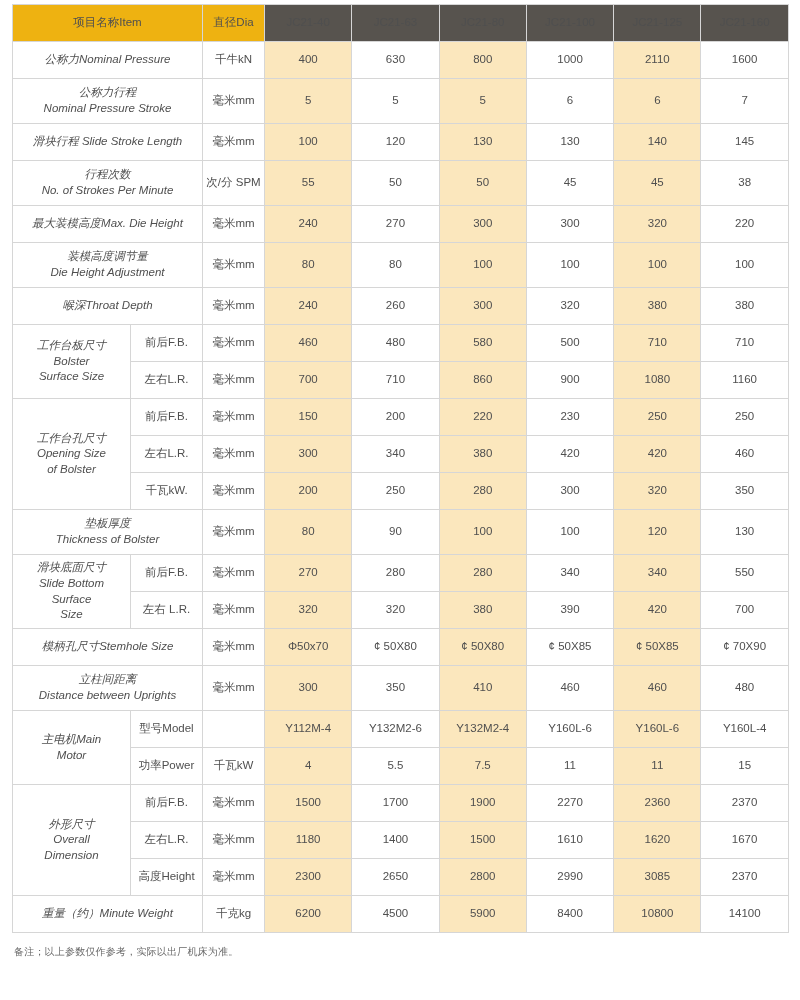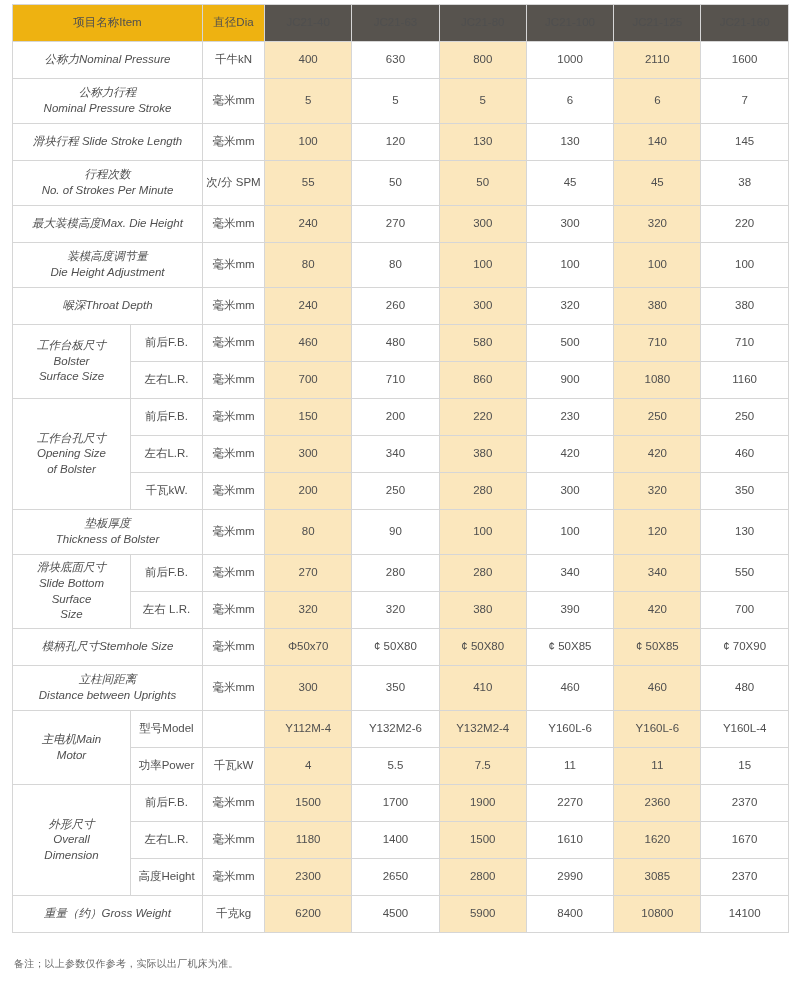--- a/index.html
+++ b/index.html
@@ -73,21 +73,21 @@
     color: #4f4f4f;
     font-size: 11.5px;
   }
   td.shade {
     background: #fbe7bd;
   }
   tr.r-tall td { height: 38px; }
   tr.r-std td  { height: 30px; }
   
   .note {
-    margin-top: 24px;
+    margin-top: 12px;
     font-size: 10px;
     color: #6a6a6a;
     padding-left: 2px;
     letter-spacing: 0.2px;
   }
 </style>
 </head>
 <body>
 
 <div id="page">
@@ -336,21 +336,21 @@
           <td class="sub">高度Height</td>
           <td class="unit">毫米mm</td>
           <td class="val shade">2300</td>
           <td class="val">2650</td>
           <td class="val shade">2800</td>
           <td class="val">2990</td>
           <td class="val shade">3085</td>
           <td class="val">2370</td>
         </tr>
         <tr class="r-std">
-          <td class="label" colspan="2">重量（约）Gross Weight</td>
+          <td class="label" colspan="2">重量（约）Minute Weight</td>
           <td class="unit">千克kg</td>
           <td class="val shade">6200</td>
           <td class="val">4500</td>
           <td class="val shade">5900</td>
           <td class="val">8400</td>
           <td class="val shade">10800</td>
           <td class="val">14100</td>
         </tr>
       </tbody>
   </table>

